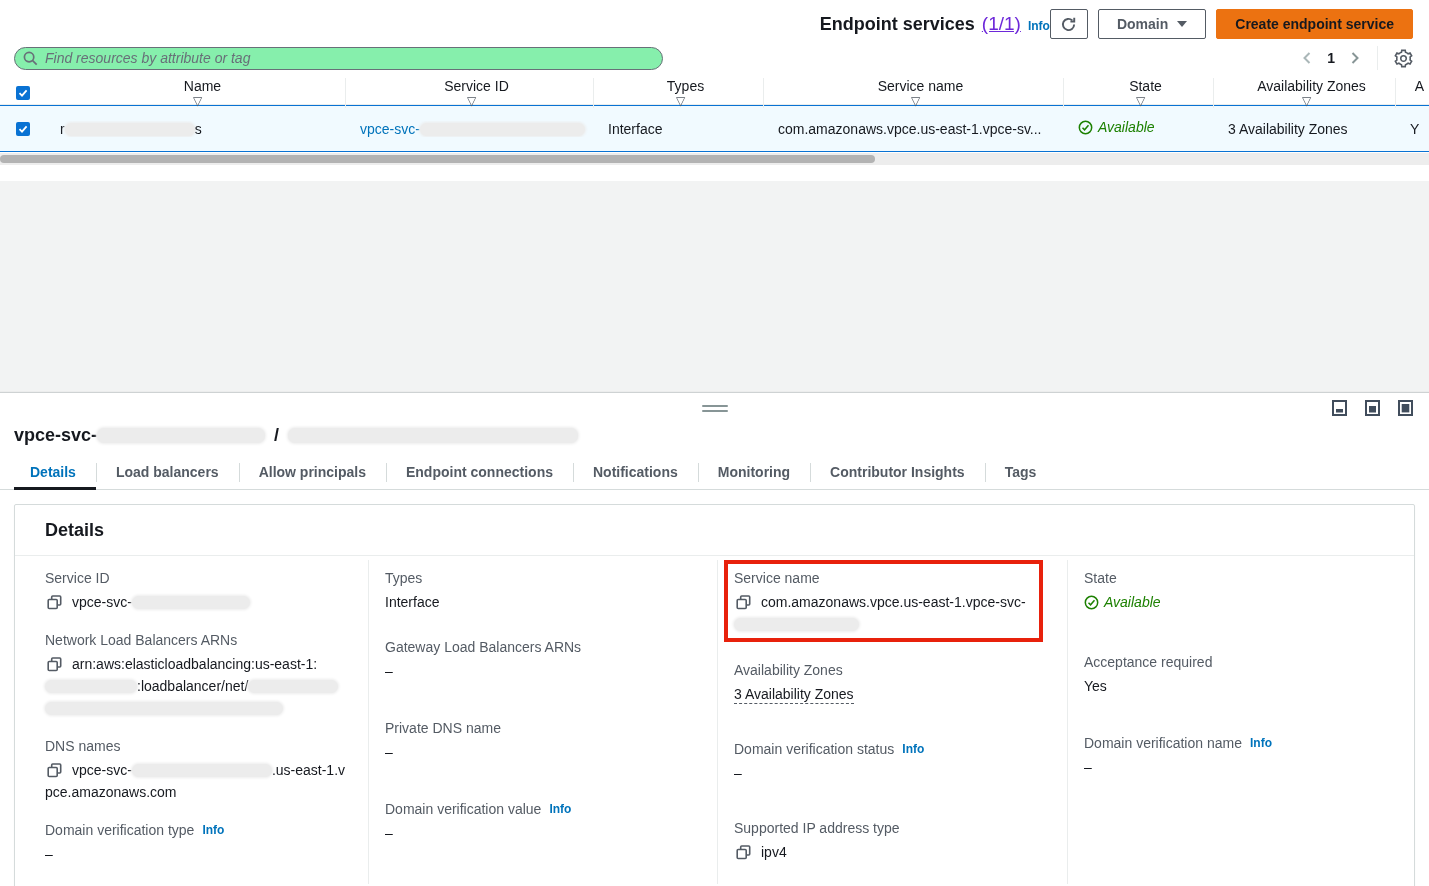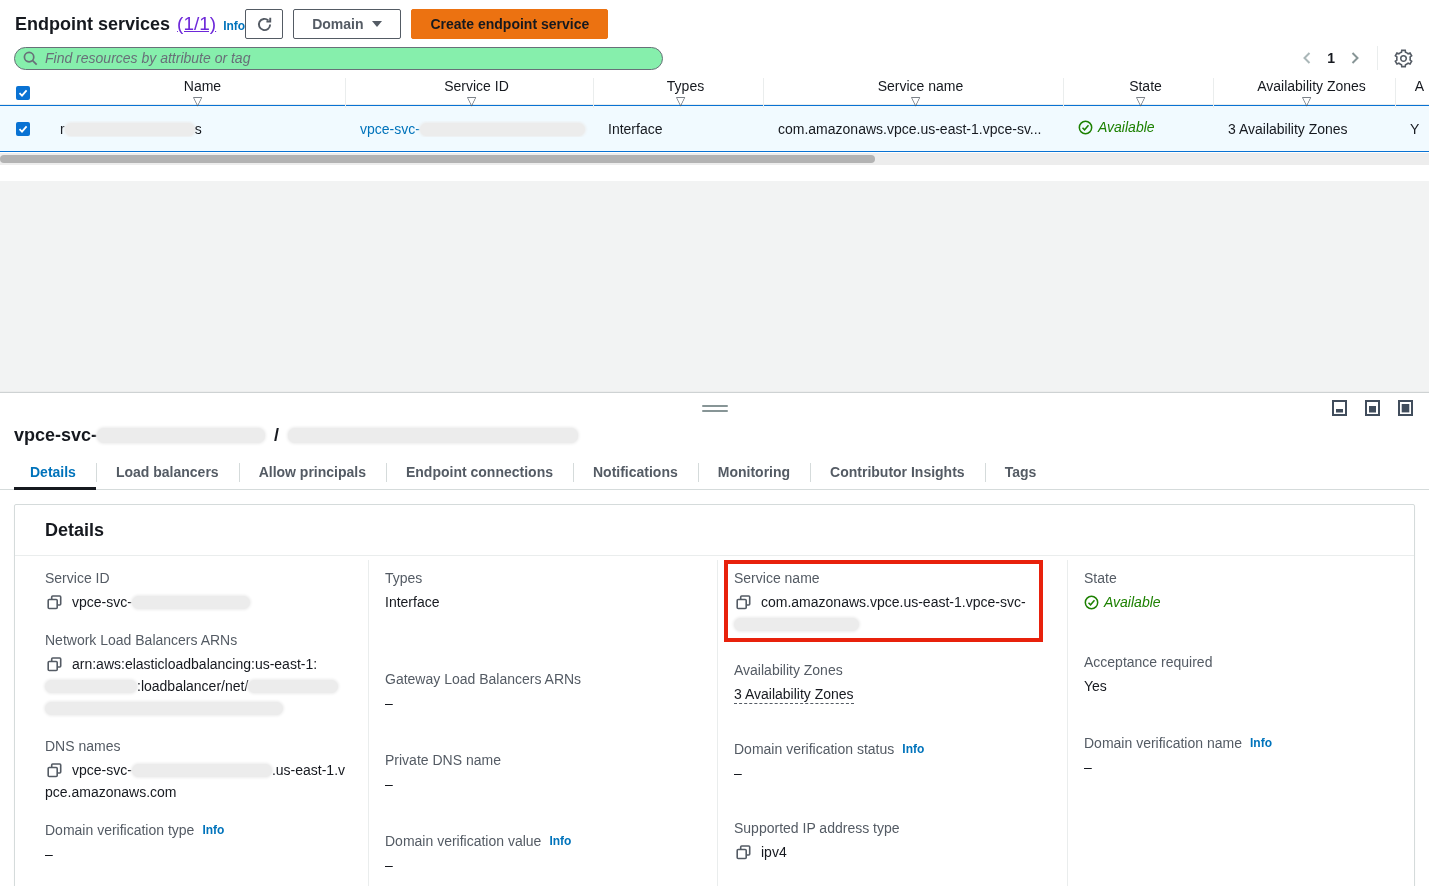--- a/index.html
+++ b/index.html
@@ -1,21 +1,21 @@
 <!DOCTYPE html>
 <html><head>
 <meta charset="utf-8">
 <style>
   * { box-sizing: border-box; margin: 0; padding: 0; }
   html,body { width: 1429px; height: 886px; overflow: hidden; }
   body { font-family: "Liberation Sans", sans-serif; font-size: 14px; color: #16191f; background: #fff; }
 
   
   .top-section { background: #fff; height: 181px; position: relative; }
-  .page-header { display: flex; justify-content: flex-start; align-items: center; padding: 9px 16px 0 15px; }
+  .page-header { display: flex; justify-content: flex-end; align-items: center; padding: 9px 16px 0 24px; }
   .page-title-wrap { display: flex; align-items: baseline; gap: 7px; }
   .page-title { font-size: 18px; font-weight: bold; }
   .page-count { font-size: 19px; font-weight: normal; color: #6d28d9; text-decoration: underline; }
   .info-link { font-size: 12px; font-weight: bold; color: #0073bb; cursor: pointer; }
   .header-buttons { display: flex; gap: 10px; align-items: center; }
   .btn { height: 30px; border: 1px solid #545b64; border-radius: 2px; background: #fff; color: #545b64;
          font-weight: bold; font-size: 14px; display: inline-flex; align-items: center; justify-content: center;
          padding: 0 18px; cursor: pointer; font-family: "Liberation Sans", sans-serif; }
   .btn-icon { width: 38px; padding: 0; }
   .btn-primary { background: #ec7211; border-color: #ec7211; color: #16191f; }
@@ -328,21 +328,21 @@
           </div>
           <div class="field-value">–</div>
         </div>
       </div>
 
       <div class="col">
         <div class="field">
           <div class="field-label">Types</div>
           <div class="field-value">Interface</div>
         </div>
-        <div class="field" style="margin-top:58px;">
+        <div class="field" style="margin-top:26px;">
           <div class="field-label">Gateway Load Balancers ARNs</div>
           <div class="field-value">–</div>
         </div>
         <div class="field" style="margin-top:38px;">
           <div class="field-label">Private DNS name</div>
           <div class="field-value">–</div>
         </div>
         <div class="field" style="margin-top:38px;">
           <div class="field-label">
             <span>Domain verification value</span>

